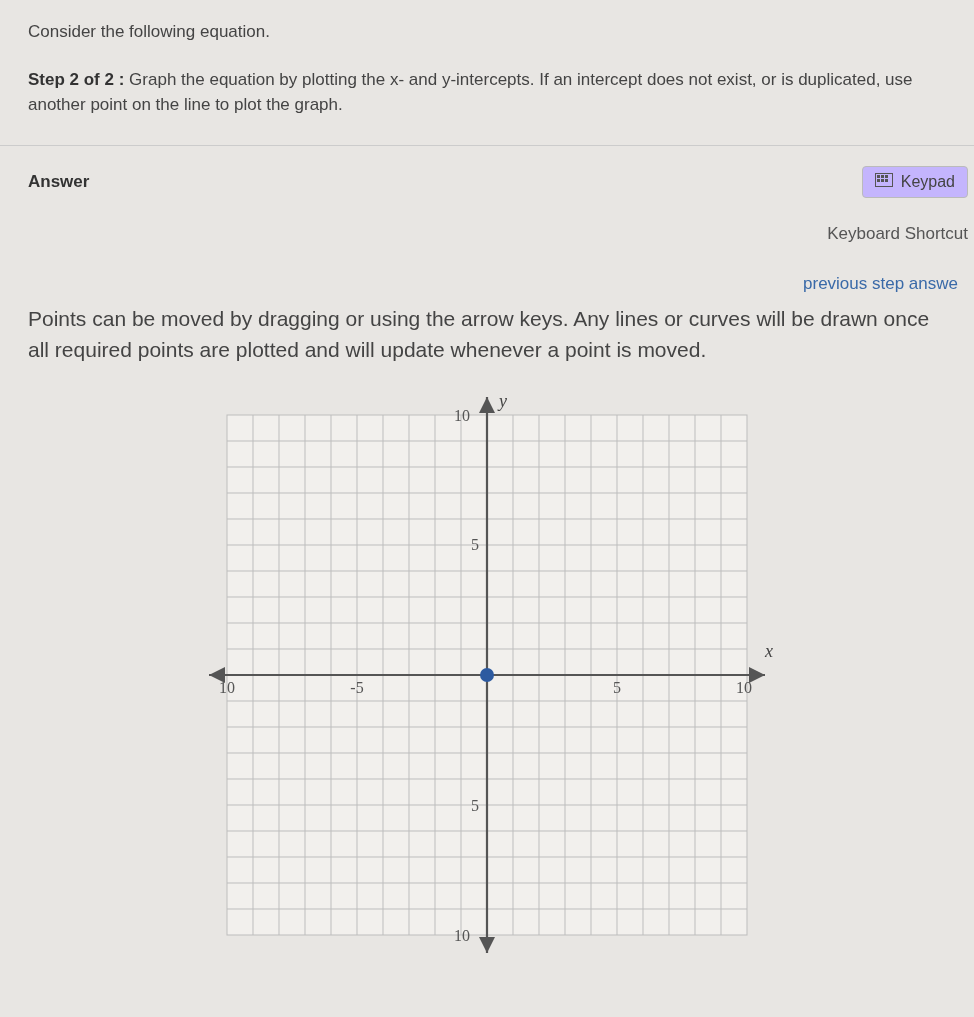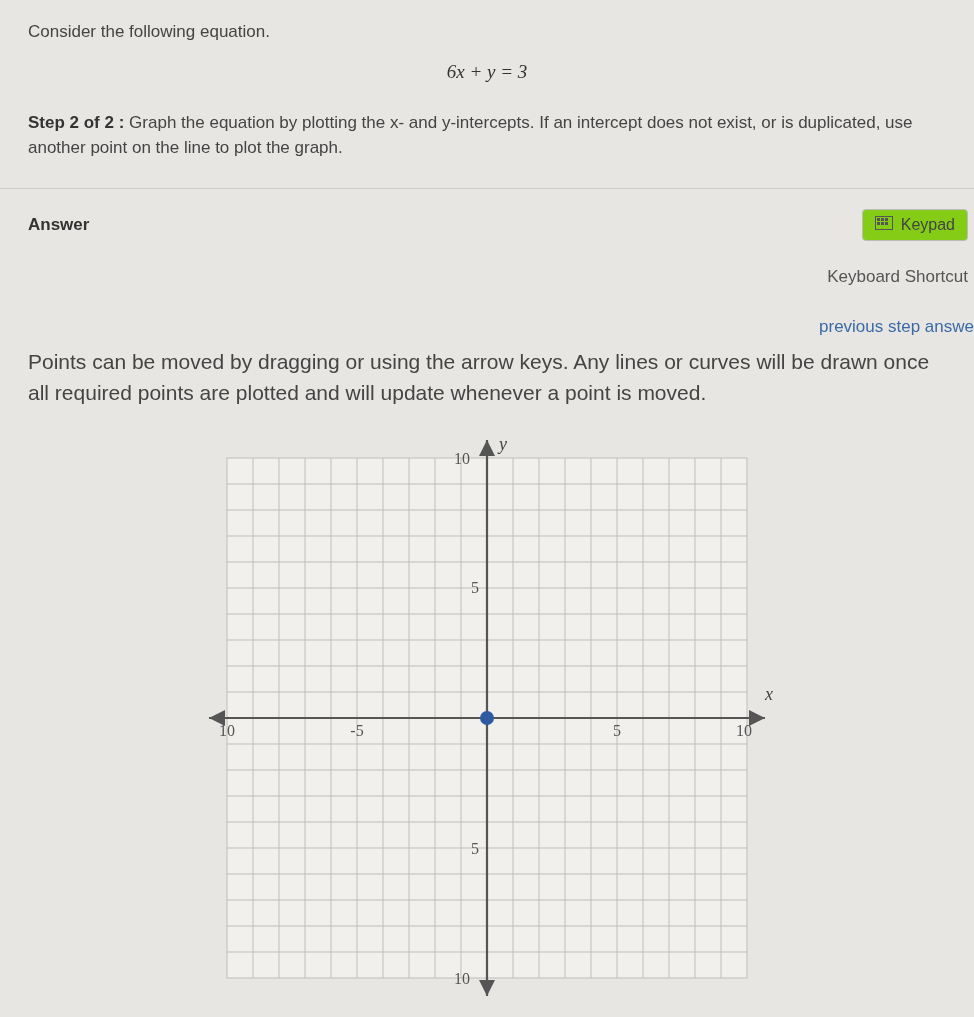--- a/index.html
+++ b/index.html
@@ -6,55 +6,54 @@
   body {
     font-family: -apple-system, "Segoe UI", Arial, sans-serif;
     background: #e8e6e3;
     color: #3a3a3a;
     width: 974px;
     height: 1017px;
     overflow: hidden;
     position: relative;
   }
   .question-block { padding: 22px 28px 10px 28px; }
-  .prompt { font-size: 17px; color: #444; margin-bottom: 19px; }
+  .prompt { font-size: 17px; color: #444; margin-bottom: 26px; }
   .equation { text-align: center; font-size: 19px; font-family: "Times New Roman", serif; font-style: italic; margin-bottom: 28px; color: #333; }
   .step-line { font-size: 17px; color: #444; line-height: 1.45; margin-top: 8px; }
   .step-line b { font-weight: 700; color: #333; }
   .hr { border-top: 1px solid #ccc; margin-top: 18px; }
   .answer-row {
     display: flex; align-items: center; justify-content: space-between;
     padding: 20px 6px 4px 28px;
     gap: 28px;
   }
   .answer-label { font-weight: 700; font-size: 17px; color: #333; }
   .keypad-btn {
-    border: 1px solid #bbb; border-radius: 4px; background: #84cc16;
+    border: 1px solid #bbb; border-radius: 4px; background: #c4b5fd;
     padding: 6px 12px; font-size: 16px; color: #444;
     display: inline-flex; align-items: center; gap: 8px; cursor: pointer;
   }
   .keypad-icon { display:inline-block; }
   .kb-shortcut { text-align: right; padding-right: 6px; font-size: 17px; color: #555; margin-top: 22px; }
-  .prev-step { text-align: right; padding-right: 0; font-size: 17px; color: #3a6aa8; margin-top: 30px; }
+  .prev-step { text-align: right; padding-right: 16px; font-size: 17px; color: #3a6aa8; margin-top: 30px; }
   .instructions { padding: 10px 28px 8px 28px; font-size: 21px; color: #444; line-height: 1.45; }
   .graph-wrap { display:flex; justify-content:center; margin-top: 2px; }
   svg.graph { cursor: crosshair; }
   .grid-line { stroke: #bdbdbd; stroke-width: 1; }
   .axis-line { stroke: #555; stroke-width: 2.2; }
   .tick-label { font-family: "Times New Roman", serif; font-size: 16px; fill: #555; }
   .axis-label { font-family: "Times New Roman", serif; font-style: italic; font-size: 18px; fill: #444; }
   .point { fill: #2d5aa0; }
   .arrowhead { fill: #555; }
 </style>
 </head>
 <body>
 
 <div class="question-block">
   <p class="prompt">Consider the following equation.</p>
-  <p class="equation">6x + y = 3</p>
   <p class="step-line">
     <b>Step 2 of 2 :</b>
     <span>Graph the equation by plotting the x- and y-intercepts.  If an intercept does not exist, or is duplicated, use another point on the line to plot the graph.</span>
   </p>
 </div>
 
 <div class="hr"></div>
 
 <div class="answer-row">
   <div class="answer-label">Answer</div>

